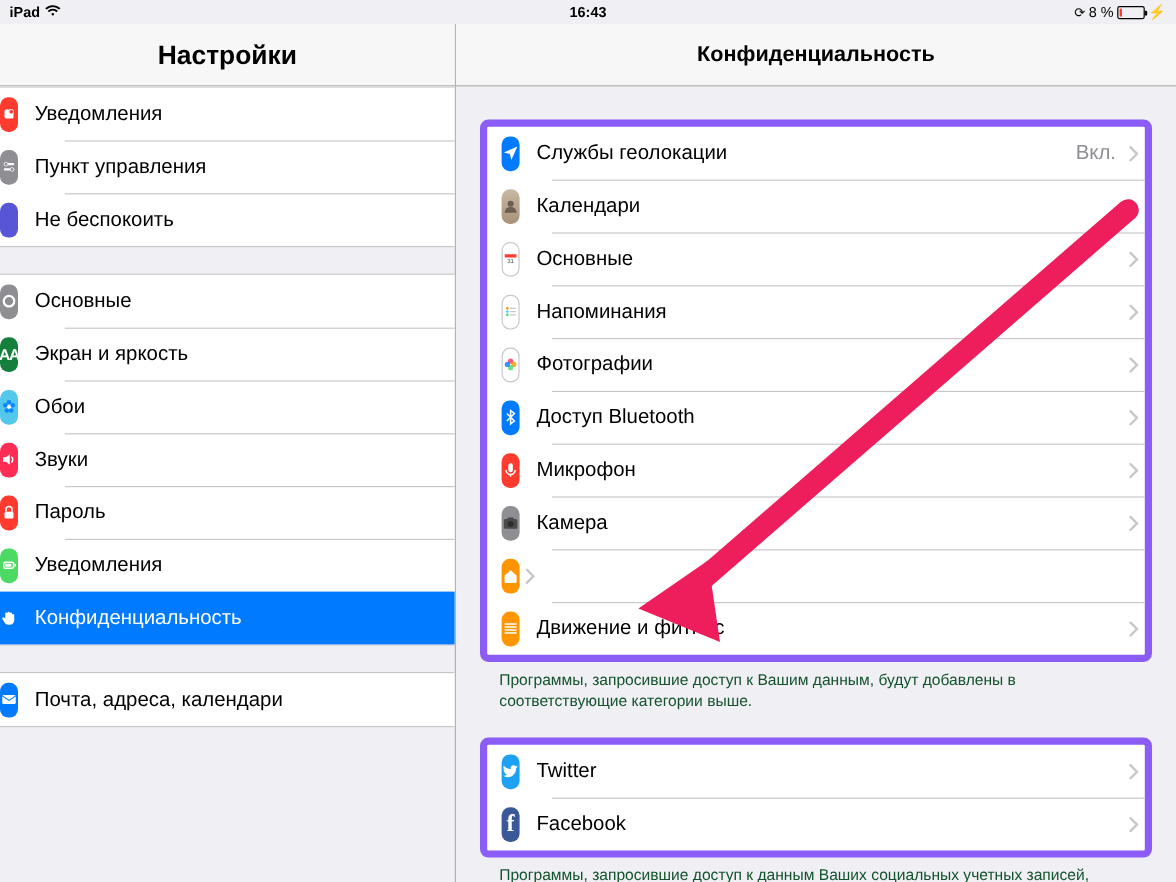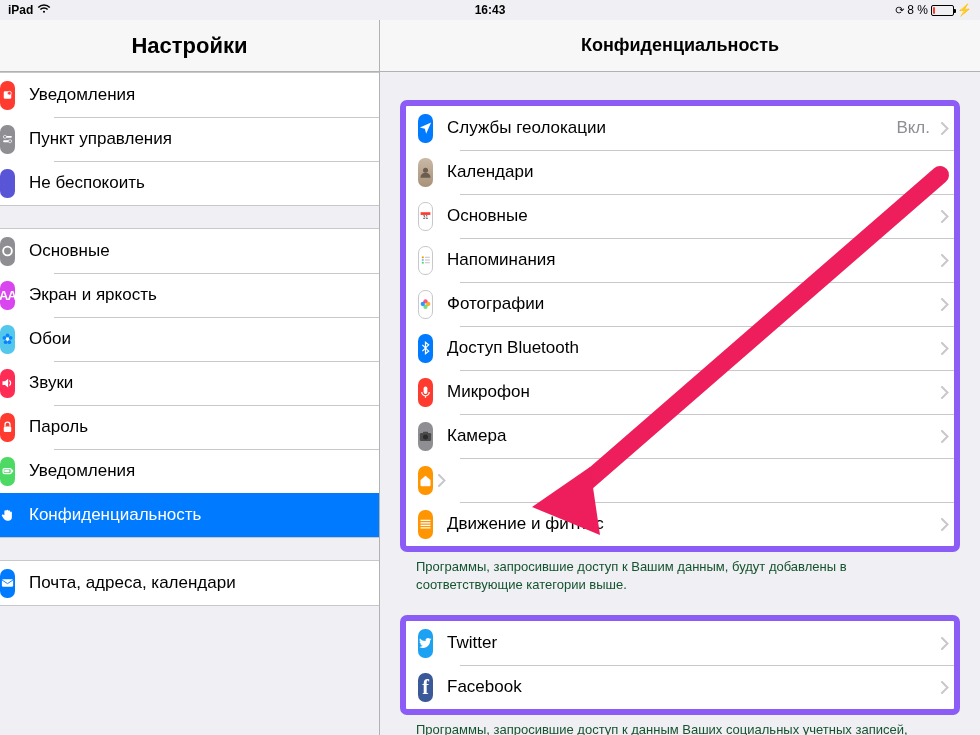--- a/index.html
+++ b/index.html
@@ -118,21 +118,21 @@
             <div class="row">
               <div class="icon" style="background: rgb(142, 142, 147);">
                 <svg viewBox="0 0 24 24" fill="#fff">
                   <circle cx="12" cy="12" r="7" fill="none" stroke="#fff" stroke-width="3"></circle>
                   <circle cx="12" cy="12" r="2.5" fill="#8e8e93"></circle>
                 </svg>
               </div>
               <div class="label">Основные</div>
             </div>
             <div class="row">
-              <div class="icon" style="background: #d946ef;">
+              <div class="icon" style="background: #15803d;">
                 <span style="color:#fff;font-weight:600;font-size:13px;letter-spacing:-1px;">AA</span>
               </div>
               <div class="label">Экран и яркость</div>
             </div>
             <div class="row">
               <div class="icon" style="background: rgb(84, 199, 236);">
                 <svg viewBox="0 0 24 24">
                   <circle cx="12" cy="12" r="3" fill="#fff"></circle>
                   <circle cx="12" cy="6" r="3" fill="#0a84ff"></circle>
                   <circle cx="17" cy="10" r="3" fill="#0a84ff"></circle>

